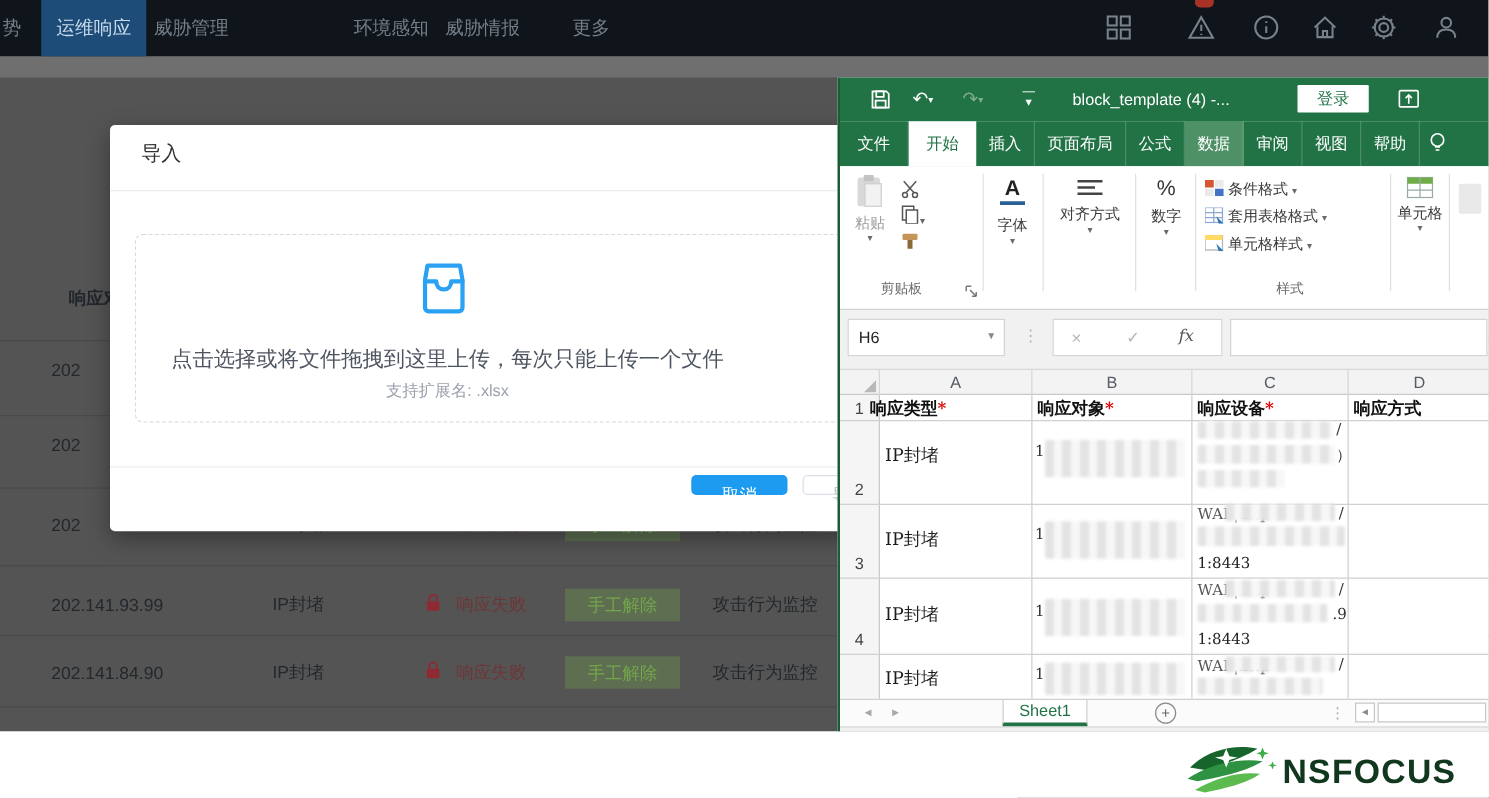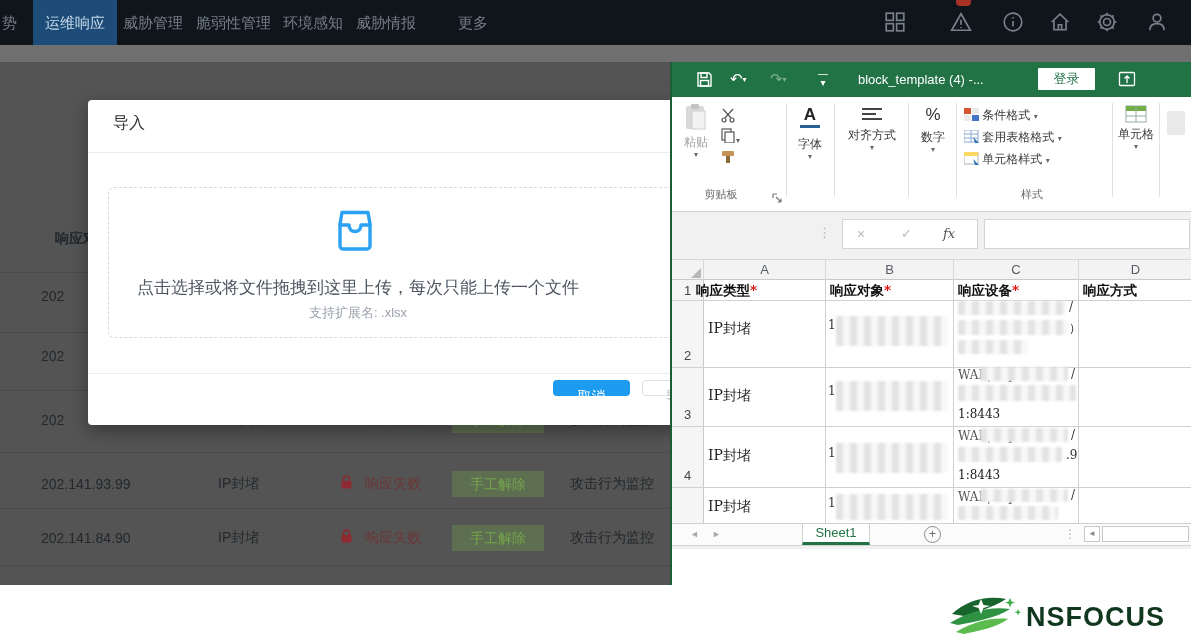--- a/index.html
+++ b/index.html
@@ -84,21 +84,20 @@
 </style>
 </head>
 <body>
 
 <div class="canvas">
 
   <div class="nav">
     <div class="nav-item" style="left:2px;">势</div>
     <div class="nav-item nav-active" style="left:33px;width:84px;">运维响应</div>
     <div class="nav-item" style="left:123px;">威胁管理</div>
-    <div class="nav-item" style="left:196px;">脆弱性管理</div>
     <div class="nav-item" style="left:283px;">环境感知</div>
     <div class="nav-item" style="left:356px;">威胁情报</div>
     <div class="nav-item" style="left:458px;">更多</div>
 
     <div class="nav-ico" style="left:884px;">
       <svg viewBox="0 0 20 20" width="22" height="22">
           <rect x="2" y="2" width="6.5" height="6.5"></rect>
           <rect x="11.5" y="2" width="6.5" height="6.5"></rect>
           <rect x="2" y="11.5" width="6.5" height="6.5"></rect>
           <rect x="11.5" y="11.5" width="6.5" height="6.5"></rect>
@@ -241,20 +240,37 @@
       <span class="t" style="left:186px;">block_template (4) -...</span>
       <span class="xl-login">登录</span>
       <span class="abs" style="left:446px;top:9px;">
         <svg width="18" height="16" viewBox="0 0 18 16" fill="none" stroke="#fff" stroke-width="1.3">
             <rect x="1.5" y="1.5" width="15" height="13" rx="1"></rect>
             <path d="M9 12 V5 M6.5 7.5 L9 5 L11.5 7.5"></path>
           </svg>
       </span>
     </div>
 
+    <div class="xl-tabs">
+      <div class="xl-tab first">文件</div>
+      <div class="xl-tab active">开始</div>
+      <div class="xl-tab">插入</div>
+      <div class="xl-tab">页面布局</div>
+      <div class="xl-tab">公式</div>
+      <div class="xl-tab hl">数据</div>
+      <div class="xl-tab">审阅</div>
+      <div class="xl-tab">视图</div>
+      <div class="xl-tab">帮助</div>
+      <div style="flex:0 0 auto;padding:8px 0 0 6px;">
+        <svg width="16" height="18" viewBox="0 0 16 18" fill="none" stroke="#fff" stroke-width="1.3">
+            <circle cx="8" cy="7" r="5"></circle>
+            <path d="M6 12.5 h4 M6.5 15 h3"></path>
+          </svg>
+      </div>
+    </div>
 
     <div class="xl-ribbon">
       <div class="rib-big" style="left:6px;top:6px;width:36px;color:#a0a0a0;">
         <svg width="24" height="28" viewBox="0 0 24 28">
             <rect x="2" y="3" width="18" height="23" rx="2" fill="#d9d9d9"></rect>
             <rect x="7" y="1" width="8" height="5" rx="1" fill="#c3c3c3"></rect>
             <rect x="8" y="8" width="13" height="18" fill="#f2f2f2" stroke="#cfcfcf"></rect>
           </svg>
         <div>粘贴</div><div class="rib-caret">▾</div>
       </div>
@@ -349,20 +365,24 @@
             <line x1="1" y1="11" x2="21" y2="11" stroke="#9aa"></line>
             <line x1="11" y1="1" x2="11" y2="17" stroke="#9aa"></line>
           </svg>
         <div>单元格</div><div class="rib-caret">▾</div>
       </div>
       <div class="rib-sep" style="left:487px;"></div>
       <div class="abs" style="left:495px;top:14px;width:18px;height:24px;background:#e9e9e9;border-radius:2px;"></div>
     </div>
 
     <div class="xl-fbar">
+      <div class="fbox" style="left:6px;width:126px;">
+        <span style="position:absolute;left:8px;top:6px;font-size:13px;color:#222;">H6</span>
+        <span style="position:absolute;right:6px;top:8px;font-size:8px;color:#888;">▼</span>
+      </div>
       <span class="abs" style="left:146px;top:13px;color:#b5b5b5;font-size:13px;">⋮</span>
       <div class="fbox" style="left:170px;width:136px;">
         <span style="position:absolute;left:14px;top:6px;color:#b8b8b8;font-size:14px;">×</span>
         <span style="position:absolute;left:58px;top:6px;color:#b8b8b8;font-size:13px;">✓</span>
         <span style="position:absolute;left:100px;top:6px;color:#555;font-size:13px;font-style:italic;font-family:'DejaVu Serif',serif;">fx</span>
       </div>
       <div class="fbox" style="left:312px;width:206px;"></div>
     </div>
 
     <div class="xl-colhdr">

